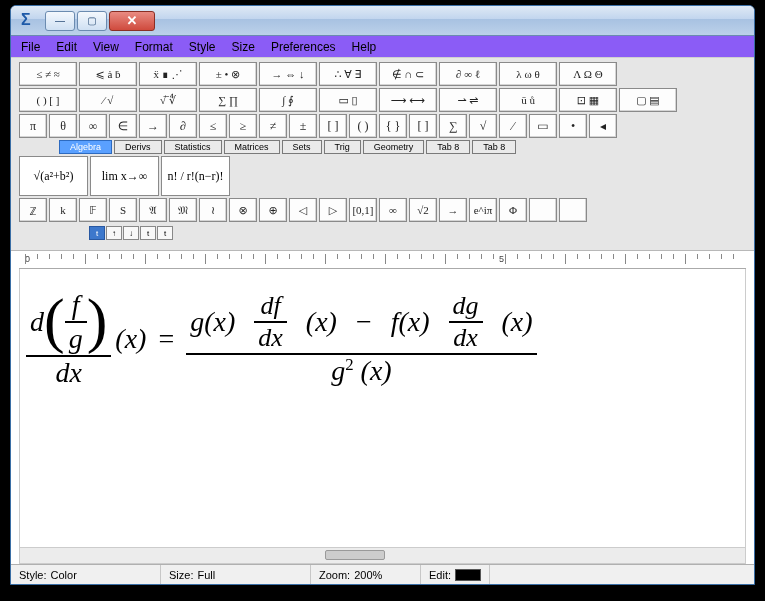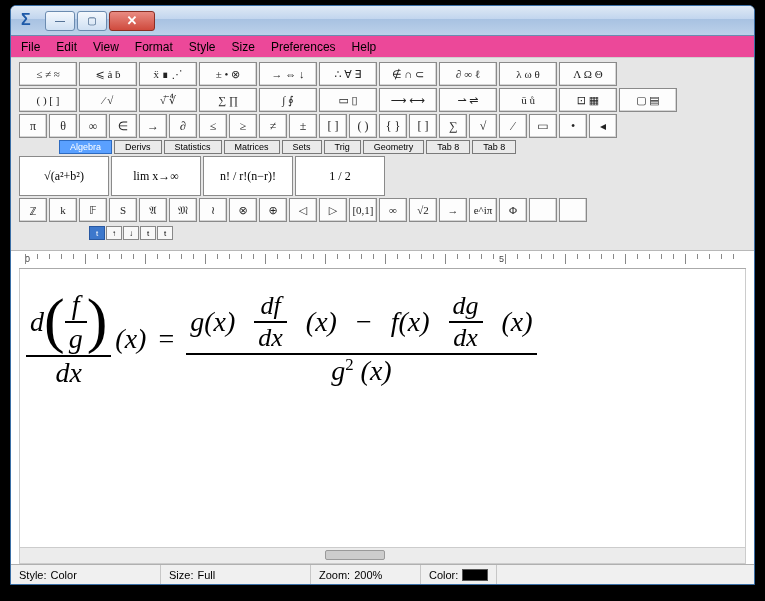--- a/index.html
+++ b/index.html
@@ -4,33 +4,33 @@
 <style>
 * { box-sizing: border-box; margin: 0; padding: 0; }
 body { font-family: "Segoe UI", Tahoma, sans-serif; font-size: 12px; background: #000; width: 765px; height: 601px; overflow: hidden; }
 .window { width: 745px; height: 580px; margin: 5px 10px; background: #fff; border: 1px solid #3a6ea5; border-radius: 6px 6px 0 0; box-shadow: 0 0 6px rgba(0,0,0,.5); overflow: hidden; display: flex; flex-direction: column; }
 .titlebar { height: 30px; background: linear-gradient(#dfe9f5,#c1d5ee 45%,#a8c2e2 46%,#bcd1ea); display: flex; align-items: center; padding: 0 4px; border-bottom: 1px solid #6b8bb0; }
 .titlebar .icon { width: 18px; height: 18px; margin: 0 6px; color: #1e5aa8; font-weight: bold; font-size: 16px; line-height: 16px; }
 .titlebar .title { flex: 1; font-size: 12px; font-variant: small-caps; letter-spacing: .5px; color: #222; }
 .winbtns { display: flex; gap: 2px; }
 .winbtn { width: 30px; height: 20px; border: 1px solid #6b8bb0; border-radius: 3px; background: linear-gradient(#f4f8fd,#cfe0f3); display: flex; align-items: center; justify-content: center; font-size: 10px; color: #2a4d77; }
 .winbtn.close { background: linear-gradient(#e98b82,#cf4a3d); color: #fff; border-color: #8a2e24; width: 46px; font-size: 13px; font-weight: bold; }
-.menubar { height: 22px; display: flex; align-items: center; padding: 0 10px; gap: 16px; background: #ec4899; border-bottom: 1px solid #d0d0d0; font-size: 12px; }
+.menubar { height: 22px; display: flex; align-items: center; padding: 0 10px; gap: 16px; background: #8b5cf6; border-bottom: 1px solid #d0d0d0; font-size: 12px; }
 .menubar span { cursor: default; }
 .toolarea { background: #e6e6e6; border-bottom: 1px solid #b8b8b8; padding: 4px 8px 8px; }
 .bar { display: flex; gap: 2px; margin-bottom: 2px; }
 .cell { height: 24px; border: 1px solid #8a8a8a; background: #fdfdfd; display: flex; align-items: center; justify-content: center; font-size: 12px; font-family: "Cambria Math","Times New Roman",serif; color: #222; box-shadow: inset -1px -1px 0 #d5d5d5; }
 .cell.w3 { width: 58px; }
 .cell.w1 { width: 28px; }
 .cell.small { font-size: 11px; }
 .tabs { display: flex; gap: 2px; margin: 2px 0 2px 40px; }
 .tab { height: 14px; padding: 0 10px; font-size: 9px; border: 1px solid #7a7a7a; background: #eaeaea; display: flex; align-items: center; }
 .tab.active { background: #5aa0ff; color: #fff; border-color: #2d6ac0; }
 .tmpl { display: flex; gap: 2px; margin-bottom: 2px; }
-.tmpl .tplcell { width: 90px; height: 40px; border: 1px solid #8a8a8a; background: #fff; display: flex; align-items: center; justify-content: center; font-family: "Cambria Math","Times New Roman",serif; font-size: 12px; }
+.tmpl .tplcell { width: 69px; height: 40px; border: 1px solid #8a8a8a; background: #fff; display: flex; align-items: center; justify-content: center; font-family: "Cambria Math","Times New Roman",serif; font-size: 12px; }
 .navstrip { height: 18px; display: flex; align-items: center; padding-left: 70px; gap: 1px; background: #e6e6e6; }
 .navbtn { width: 16px; height: 14px; border: 1px solid #888; background: #f8f8f8; font-size: 8px; display: flex; align-items: center; justify-content: center; }
 .navbtn.first { background: #3d78cc; color: #fff; border-color: #2858a2; }
 .ruler { height: 18px; background: #fff; border-bottom: 1px solid #aaa; position: relative; font-size: 9px; color: #444; margin: 0 8px; }
 .ruler .mark { position: absolute; top: 3px; width: 1px; height: 8px; border-left: 1px solid #888; }
 .ruler .num { position: absolute; top: 3px; }
 .editor { flex: 1; background: #fff; margin: 0 8px 0 8px; overflow: auto; border: 1px solid #ccc; border-top: none; display: flex; align-items: flex-start; padding: 20px 6px; }
 .eqn { font-family: "Cambria Math","Times New Roman",serif; font-size: 28px; font-style: italic; white-space: nowrap; display: flex; align-items: center; gap: 4px; }
 .eqn .up { font-style: normal; }
 .frac { display: inline-flex; flex-direction: column; align-items: center; vertical-align: middle; }
@@ -124,21 +124,20 @@
         <div class="tab">Sets</div>
         <div class="tab">Trig</div>
         <div class="tab">Geometry</div>
         <div class="tab">Tab 8</div>
         <div class="tab">Tab 8</div>
       </div>
     <div class="tmpl" id="tmpl">
         <div class="tplcell">√(a²+b²)</div>
         <div class="tplcell">lim x→∞</div>
         <div class="tplcell">n! / r!(n−r)!</div>
-        <div class="tplcell">1 / 2</div>
       </div>
     <div class="bar" id="bar4">
         <div class="cell w1 small">ℤ</div>
         <div class="cell w1 small">k</div>
         <div class="cell w1 small">𝔽</div>
         <div class="cell w1 small">S</div>
         <div class="cell w1 small">𝔄</div>
         <div class="cell w1 small">𝔐</div>
         <div class="cell w1 small">≀</div>
         <div class="cell w1 small">⊗</div>
@@ -281,17 +280,17 @@
     </div>
     <div class="seg" style="width:150px;">
       <span>Size:</span>
       <span>Full</span>
     </div>
     <div class="seg" style="width:110px;">
       <span>Zoom:</span>
       <span>200%</span>
     </div>
     <div class="seg">
-      <span>Color:</span>
+      <span>Edit:</span>
       <div class="colorswatch"></div>
     </div>
   </div>
 </div>
 
 </body></html>

